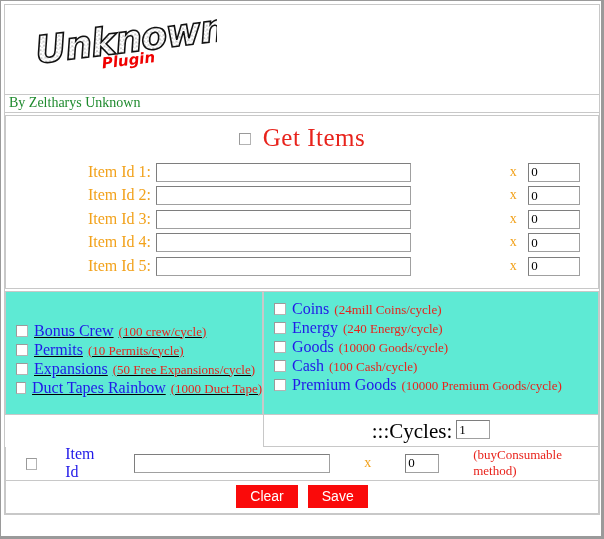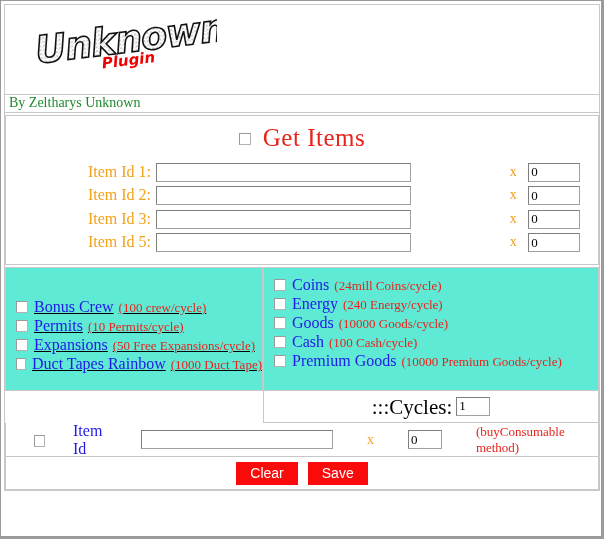--- a/index.html
+++ b/index.html
@@ -165,21 +165,21 @@
     outline: none;
   }
   
   .consumable {
     box-sizing: border-box;
     border: 1px solid #c8c8c8;
     border-top: none;
     height: 34px;
     display: flex;
     align-items: center;
-    padding-left: 28px;
+    padding-left: 20px;
     gap: 22px;
   }
   .consumable .lbl {
     color: #2119e8;
     font-size: 16px;
     margin: 0 4px 0 6px;
   }
   .consumable .x-sep2 {
     color: #f2a21c;
     font-size: 14px;
@@ -282,20 +282,30 @@
             <td>
               <input class="txt id-field" type="text" value="" style="">
             </td>
             <td class="x-sep">x</td>
             <td>
               <input class="txt qty-field" type="text" value="0" style="">
             </td>
           </tr>
           <tr>
             <td class="lbl-item">Item Id 3:</td>
+            <td>
+              <input class="txt id-field" type="text" value="" style="">
+            </td>
+            <td class="x-sep">x</td>
+            <td>
+              <input class="txt qty-field" type="text" value="0" style="">
+            </td>
+          </tr>
+          <tr>
+            <td class="lbl-item">Item Id 4:</td>
             <td>
               <input class="txt id-field" type="text" value="" style="">
             </td>
             <td class="x-sep">x</td>
             <td>
               <input class="txt qty-field" type="text" value="0" style="">
             </td>
           </tr>
           <tr>
             <td class="lbl-item">Item Id 5:</td>

